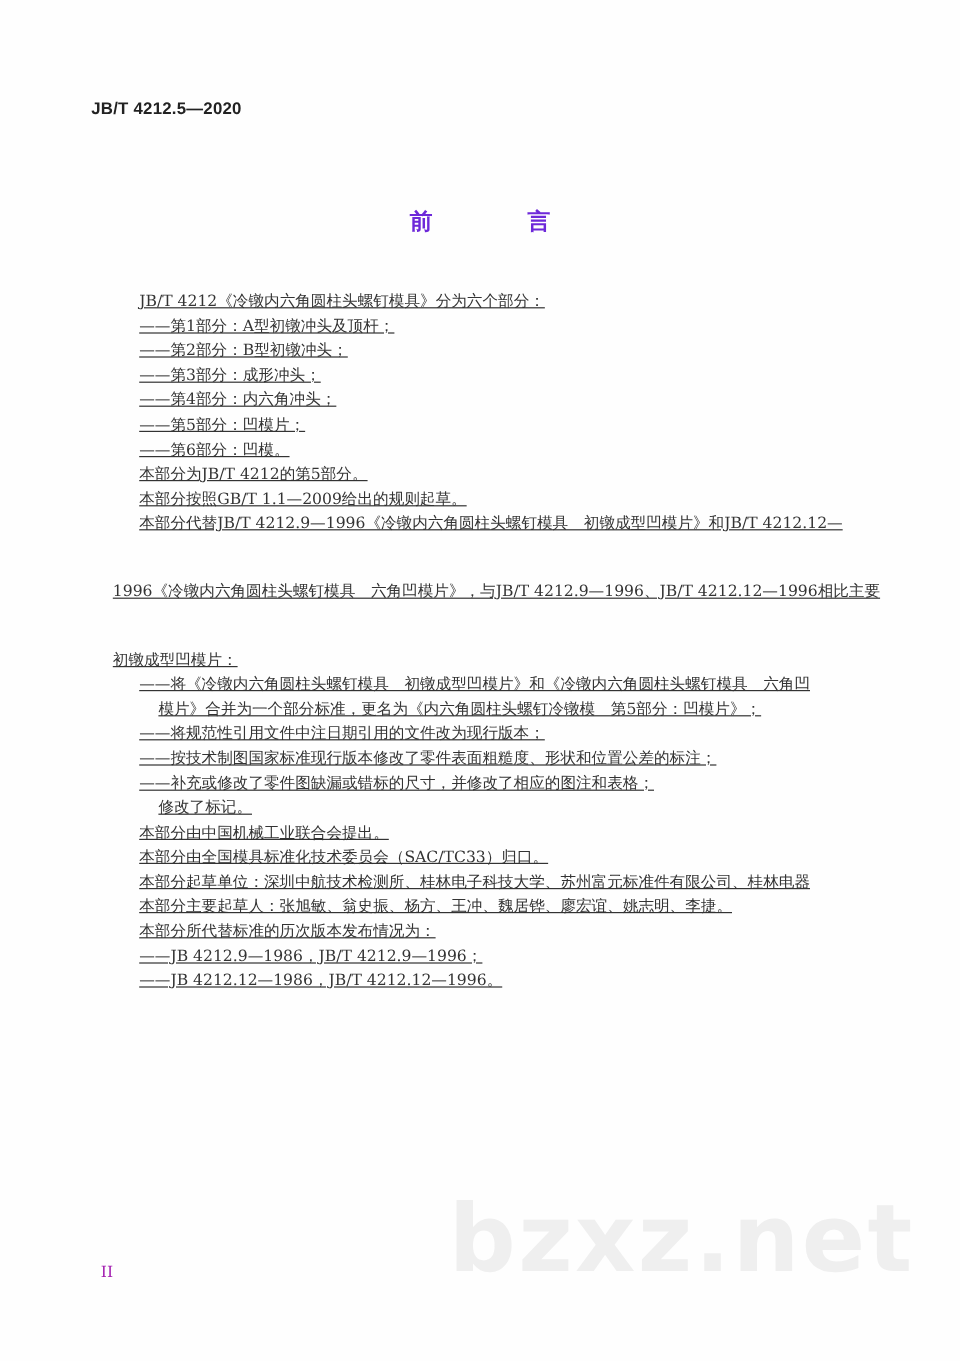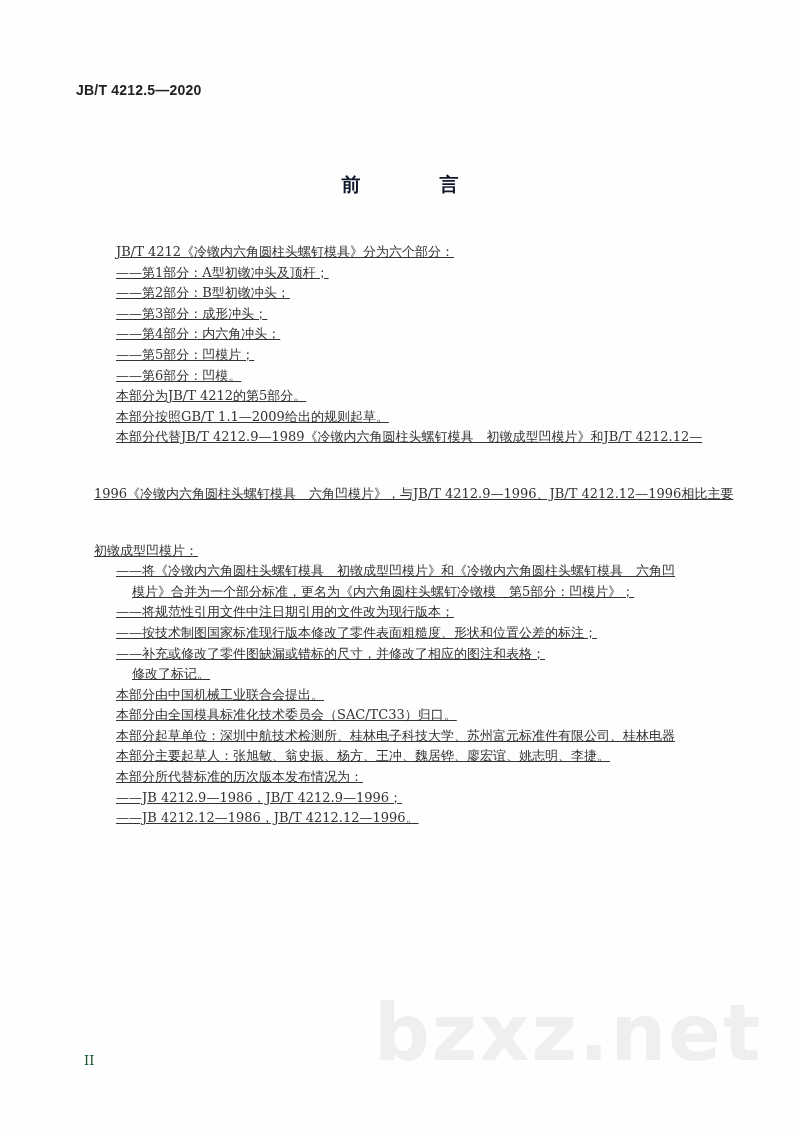--- a/index.html
+++ b/index.html
@@ -2,49 +2,49 @@
 <html><head>
 <meta charset="utf-8">
 <style>
   html, body { margin: 0; padding: 0; background: #ffffff; }
   body { width: 800px; height: 1134px; position: relative; overflow: hidden;
          font-family: "DejaVu Serif", "Liberation Serif", serif; color: #2a2a2a; }
   .page { position: absolute; left: 0; top: 0; width: 800px; height: 1134px; background: #fefefe; }
   .doc-id { position: absolute; left: 76px; top: 82px; font-family: "Liberation Sans", "DejaVu Sans", sans-serif;
             font-size: 14px; font-weight: bold; color: #222; letter-spacing: 0.2px; }
   .title { position: absolute; left: 0; width: 800px; top: 172px; text-align: center;
-           font-family: "DejaVu Sans", sans-serif; font-size: 19px; font-weight: bold; color: #0f172a; letter-spacing: 30px; padding-left: 30px; box-sizing: border-box; }
+           font-family: "DejaVu Sans", sans-serif; font-size: 19px; font-weight: bold; color: #6d28d9; letter-spacing: 30px; padding-left: 30px; box-sizing: border-box; }
   .body { position: absolute; left: 94px; top: 242px; width: 620px; font-size: 13px; line-height: 20.6px; color: #333; text-decoration: underline; }
   .line { white-space: nowrap; height: 20.6px; }
   .p { padding-left: 22px; }
   .d { padding-left: 22px; }
   .c { padding-left: 0; margin-top: 36px; }
   .c2 { padding-left: 38px; }
   .watermark { position: absolute; left: 374px; top: 988px; font-family: "DejaVu Sans", sans-serif;
                font-size: 78px; font-weight: bold; color: #efefef; letter-spacing: 2px; }
-  .page-num { position: absolute; left: 84px; top: 1053px; font-size: 13px; color: #14532d; }
+  .page-num { position: absolute; left: 84px; top: 1053px; font-size: 13px; color: #a21caf; }
 </style>
 </head>
 <body>
 
 <div class="page">
   <div class="doc-id">JB/T 4212.5—2020</div>
   <div class="title">前　言</div>
 
   <div class="body">
     <div class="line p">JB/T 4212《冷镦内六角圆柱头螺钉模具》分为六个部分：</div>
     <div class="line d">——第1部分：A型初镦冲头及顶杆；</div>
     <div class="line d">——第2部分：B型初镦冲头；</div>
     <div class="line d">——第3部分：成形冲头；</div>
     <div class="line d">——第4部分：内六角冲头；</div>
     <div class="line d">——第5部分：凹模片；</div>
     <div class="line d">——第6部分：凹模。</div>
     <div class="line p">本部分为JB/T 4212的第5部分。</div>
     <div class="line p">本部分按照GB/T 1.1—2009给出的规则起草。</div>
-    <div class="line p">本部分代替JB/T 4212.9—1989《冷镦内六角圆柱头螺钉模具　初镦成型凹模片》和JB/T 4212.12—</div>
+    <div class="line p">本部分代替JB/T 4212.9—1996《冷镦内六角圆柱头螺钉模具　初镦成型凹模片》和JB/T 4212.12—</div>
     <div class="line c">1996《冷镦内六角圆柱头螺钉模具　六角凹模片》，与JB/T 4212.9—1996、JB/T 4212.12—1996相比主要</div>
     <div class="line c">初镦成型凹模片：</div>
     <div class="line d">——将《冷镦内六角圆柱头螺钉模具　初镦成型凹模片》和《冷镦内六角圆柱头螺钉模具　六角凹</div>
     <div class="line c2">模片》合并为一个部分标准，更名为《内六角圆柱头螺钉冷镦模　第5部分：凹模片》；</div>
     <div class="line d">——将规范性引用文件中注日期引用的文件改为现行版本；</div>
     <div class="line d">——按技术制图国家标准现行版本修改了零件表面粗糙度、形状和位置公差的标注；</div>
     <div class="line d">——补充或修改了零件图缺漏或错标的尺寸，并修改了相应的图注和表格；</div>
     <div class="line c2">修改了标记。</div>
     <div class="line p">本部分由中国机械工业联合会提出。</div>
     <div class="line p">本部分由全国模具标准化技术委员会（SAC/TC33）归口。</div>

